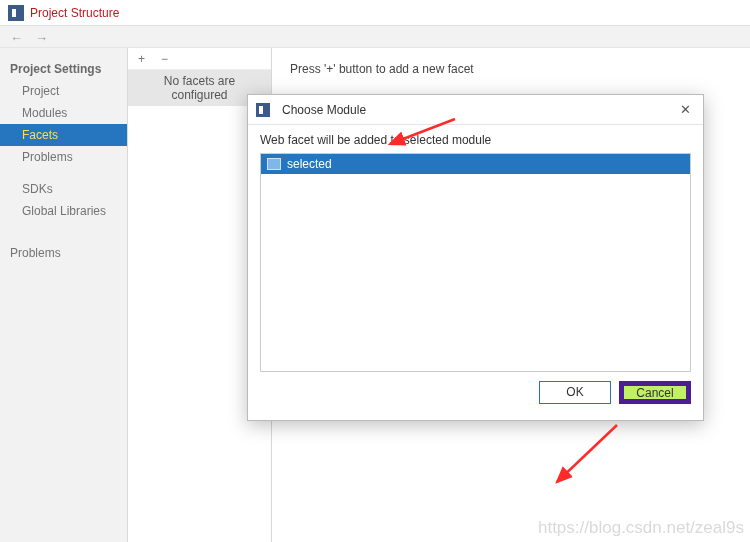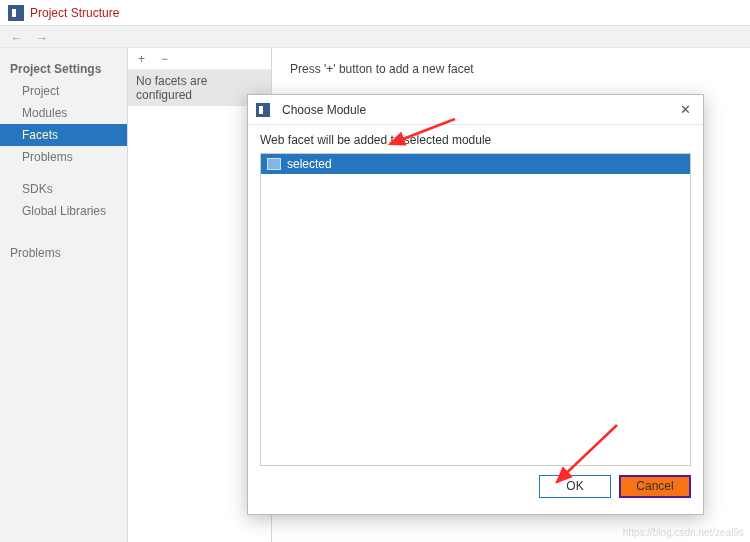--- a/index.html
+++ b/index.html
@@ -7,45 +7,45 @@
     .title-bar { height: 26px; display: flex; align-items: center; padding: 0 8px; background: #fff; border-bottom: 1px solid #e0e0e0; }
     .app-icon { width: 16px; height: 16px; background: #3a5a8a; margin-right: 6px; display: flex; align-items: center; justify-content: center; }
     .app-icon svg { width: 12px; height: 12px; }
     .title-text { color: #b91c1c; }
     .nav-row { height: 22px; display: flex; align-items: center; padding: 0 10px; gap: 12px; background: #f2f2f2; border-bottom: 1px solid #e5e5e5; }
     .nav-arrow { color: #999; font-size: 13px; cursor: default; }
     .main { display: flex; height: calc(100% - 48px); }
     .sidebar { width: 128px; background: #f2f2f2; border-right: 1px solid #d8d8d8; padding-top: 10px; }
     .side-heading { color: #6a6a6a; font-weight: 600; padding: 4px 10px; }
     .side-item { color: #737373; padding: 4px 10px 4px 22px; cursor: pointer; }
-    .side-item.selected { background: #2675bf; color: #fef9c3; }
+    .side-item.selected { background: #2675bf; color: #fde047; }
     .side-spacer { height: 10px; }
     .center-col { width: 144px; border-right: 1px solid #d8d8d8; background: #fff; }
     .center-toolbar { height: 22px; display: flex; align-items: center; gap: 16px; padding: 0 10px; border-bottom: 1px solid #eee; color: #777; font-size: 14px; }
     .plus-btn, .minus-btn { cursor: pointer; }
-    .center-banner { background: #e6e6e6; color: #555; padding: 4px 8px; }
+    .center-banner { background: #e6e6e6; color: #555; padding: 4px 8px; text-align: center; }
     .center-item { padding: 5px 12px; color: #333; cursor: pointer; }
     .right-col { flex: 1; padding: 14px 18px; color: #444; position: relative; }
     
-    .dialog { position: absolute; left: 247px; top: 94px; width: 457px; height: 421px; background: #fff; border: 1px solid #bbb; box-shadow: 0 4px 18px rgba(0,0,0,0.25); display: flex; flex-direction: column; }
+    .dialog { position: absolute; left: 247px; top: 94px; width: 457px; height: 327px; background: #fff; border: 1px solid #bbb; box-shadow: 0 4px 18px rgba(0,0,0,0.25); display: flex; flex-direction: column; }
     .dialog-title { height: 30px; display: flex; align-items: center; justify-content: space-between; padding: 0 8px; border-bottom: 1px solid #e5e5e5; }
     .dialog-title-left { display: flex; align-items: center; gap: 6px; color: #333; }
     .dlg-close { font-size: 13px; color: #555; cursor: pointer; padding: 2px 4px; }
     .dialog-body { flex: 1; padding: 8px 12px; display: flex; flex-direction: column; }
     .dialog-msg { color: #333; margin-bottom: 6px; }
     .module-list { flex: 1; border: 1px solid #ccc; background: #fff; overflow: hidden; }
     .module-row { display: flex; align-items: center; gap: 6px; padding: 3px 6px; background: #2675bf; color: #fff; cursor: pointer; }
     .module-row .mod-icon { width: 14px; height: 12px; background: #7fb8e8; border: 1px solid rgba(255,255,255,0.6); }
     .dialog-buttons { height: 40px; display: flex; align-items: center; justify-content: flex-end; gap: 8px; padding: 0 12px 16px; margin-left: 16px; }
-    .dlg-btn { min-width: 72px; height: 23px; border: 2px solid #4c1d95; background: #f97316; color: #333; cursor: pointer; font-size: 12px; }
+    .dlg-btn { min-width: 72px; height: 23px; border: 5px solid #4c1d95; background: #bef264; color: #333; cursor: pointer; font-size: 12px; }
     .dlg-btn.primary { border: 1px solid #2675bf; background: #fff; }
     
     .arrow { position: absolute; pointer-events: none; }
     .arrow svg { overflow: visible; }
-    .watermark { position: absolute; right: 6px; bottom: 4px; color: rgba(120,120,120,0.28); font-size: 10px; }
+    .watermark { position: absolute; right: 6px; bottom: 4px; color: rgba(120,120,120,0.28); font-size: 17px; }
   </style>
 </head>
 <body>
 
 <div class="title-bar">
   <span class="app-icon">
     <svg viewBox="0 0 12 12">
         <rect width="12" height="12" fill="#3a5a8a"></rect>
         <rect x="2" y="2" width="4" height="8" fill="#fff"></rect>
       </svg>

